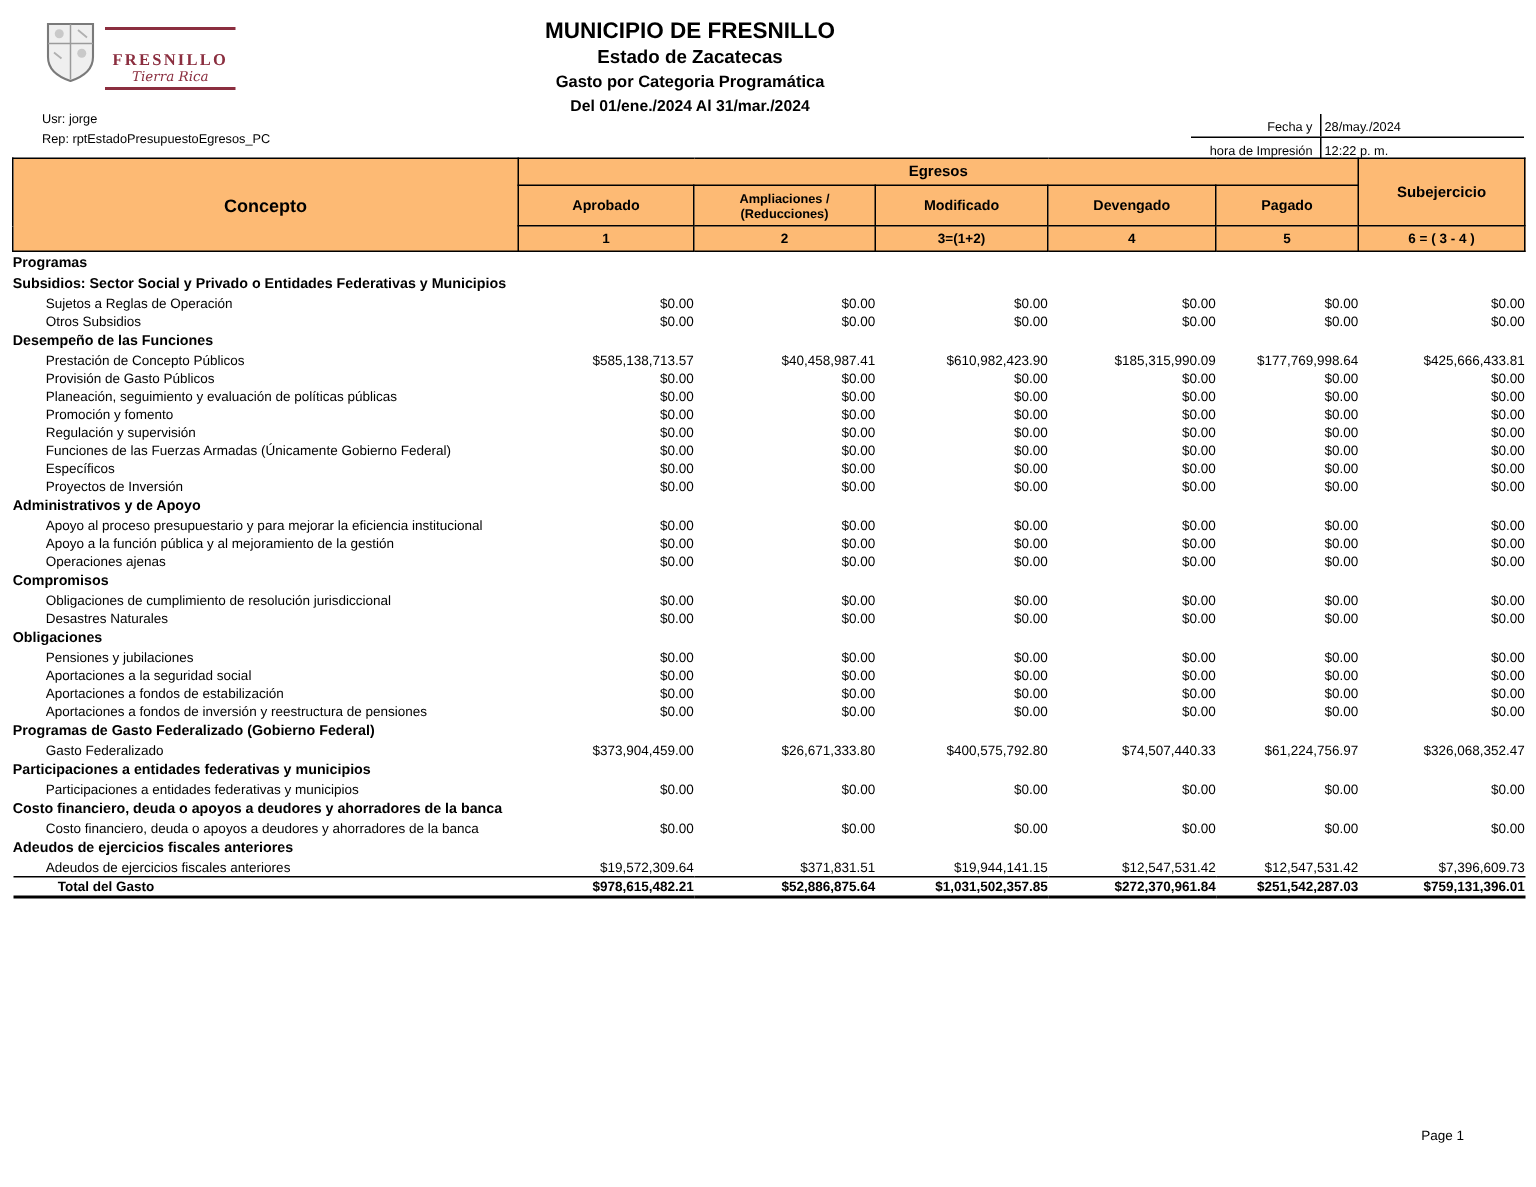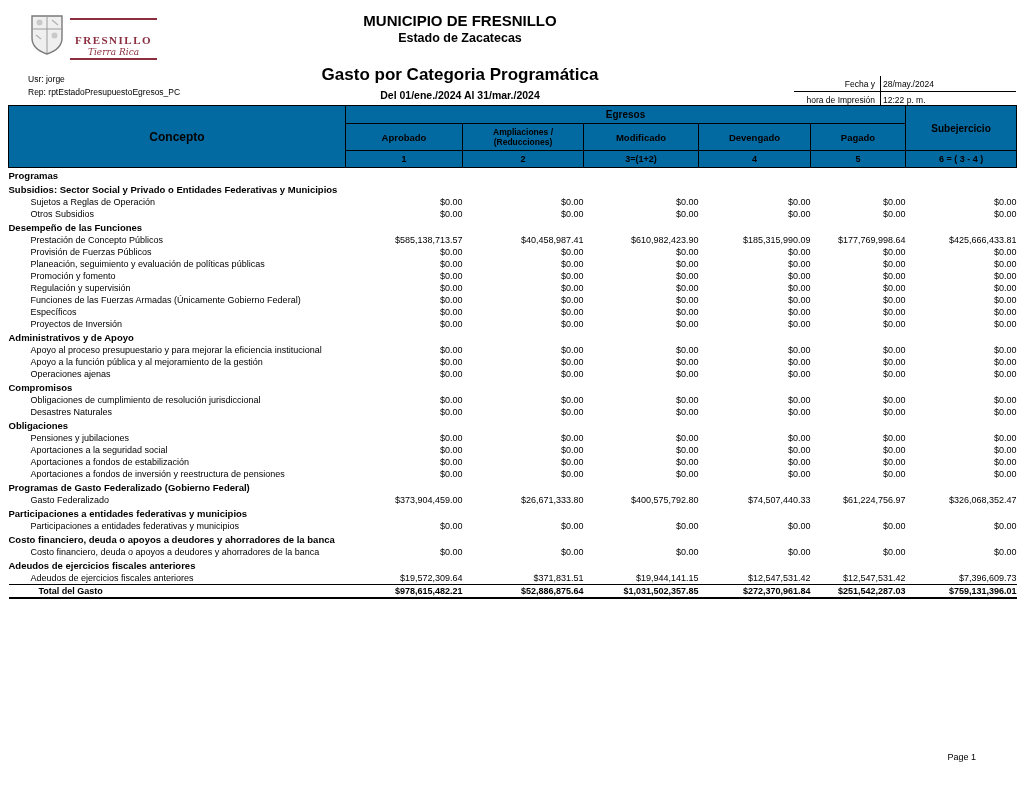--- a/index.html
+++ b/index.html
@@ -19,37 +19,37 @@
     padding:2px 5px 1px; color:#8b2e3f; text-align:center; margin-top:4px;
   }
   .fres-name { font-family:"Liberation Serif", serif; font-size:11px; font-weight:700; letter-spacing:1.5px;margin-top:12px; }
   .fres-tagline { font-family:"DejaVu Serif", serif; font-style:italic; font-size:9px; margin-top:1px; }
 
   .user-info { position:absolute; top:73px; left:28px; font-size:8.5px; line-height:13px; }
 
   .title-block { position:absolute; top:12px; left:160px; width:600px; text-align:center; }
   .title-block .t1 { font-size:15px; font-weight:700; }
   .title-block .t2 { font-size:12.5px; font-weight:700; margin-top:2px; }
-  .title-block .t3 { font-size:17px; font-weight:700; margin-top:20px; }
+  .title-block .t3 { font-size:11px; font-weight:700; margin-top:4px; }
   .title-block .t4 { font-size:10.5px; font-weight:700; margin-top:4px; }
 
   .print-info { position:absolute; top:76px; right:8px; width:222px; font-size:8.5px; }
   .pi-row { display:flex; align-items:center; height:16px; }
   .pi-row-top { border-bottom:1px solid #000; }
   .pi-label { width:86px; text-align:right; padding-right:5px; }
   .pi-value { flex:1; border-left:1px solid #000; padding-left:2px; height:100%; display:flex; align-items:center; }
 
   
   .report-table {
     position:absolute; top:105px; left:8px; width:1008px;
     border-collapse:collapse; table-layout:fixed;
   }
   .report-table thead th {
     border:1px solid #000; font-weight:700; text-align:center; vertical-align:middle;
-    background:#0369a1; padding:1px 2px;
+    background:#fdba74; padding:1px 2px;
   }
   .th-concepto { font-size:12px; }
   .th-egresos  { font-size:10px; height:18px; }
   .th-subej    { font-size:10px; }
   tr.hdr-names th { height:27px; font-size:9.5px; }
   tr.hdr-names th.th-ampl { font-size:8.5px; }
   tr.hdr-nums  th { height:17px; font-size:9px; }
 
   .report-table tbody td {
     font-size:9px; line-height:11px; padding:0.5px 0; vertical-align:top;
@@ -178,21 +178,21 @@
         <tr class="row-detail">
           <td class="concept-cell">Prestación de Concepto Públicos</td>
           <td class="num-cell">$585,138,713.57</td>
           <td class="num-cell">$40,458,987.41</td>
           <td class="num-cell">$610,982,423.90</td>
           <td class="num-cell">$185,315,990.09</td>
           <td class="num-cell">$177,769,998.64</td>
           <td class="num-cell">$425,666,433.81</td>
         </tr>
         <tr class="row-detail">
-          <td class="concept-cell">Provisión de Fuerzas Públicos</td>
+          <td class="concept-cell">Provisión de Gasto Públicos</td>
           <td class="num-cell">$0.00</td>
           <td class="num-cell">$0.00</td>
           <td class="num-cell">$0.00</td>
           <td class="num-cell">$0.00</td>
           <td class="num-cell">$0.00</td>
           <td class="num-cell">$0.00</td>
         </tr>
         <tr class="row-detail">
           <td class="concept-cell">Planeación, seguimiento y evaluación de políticas públicas</td>
           <td class="num-cell">$0.00</td>

